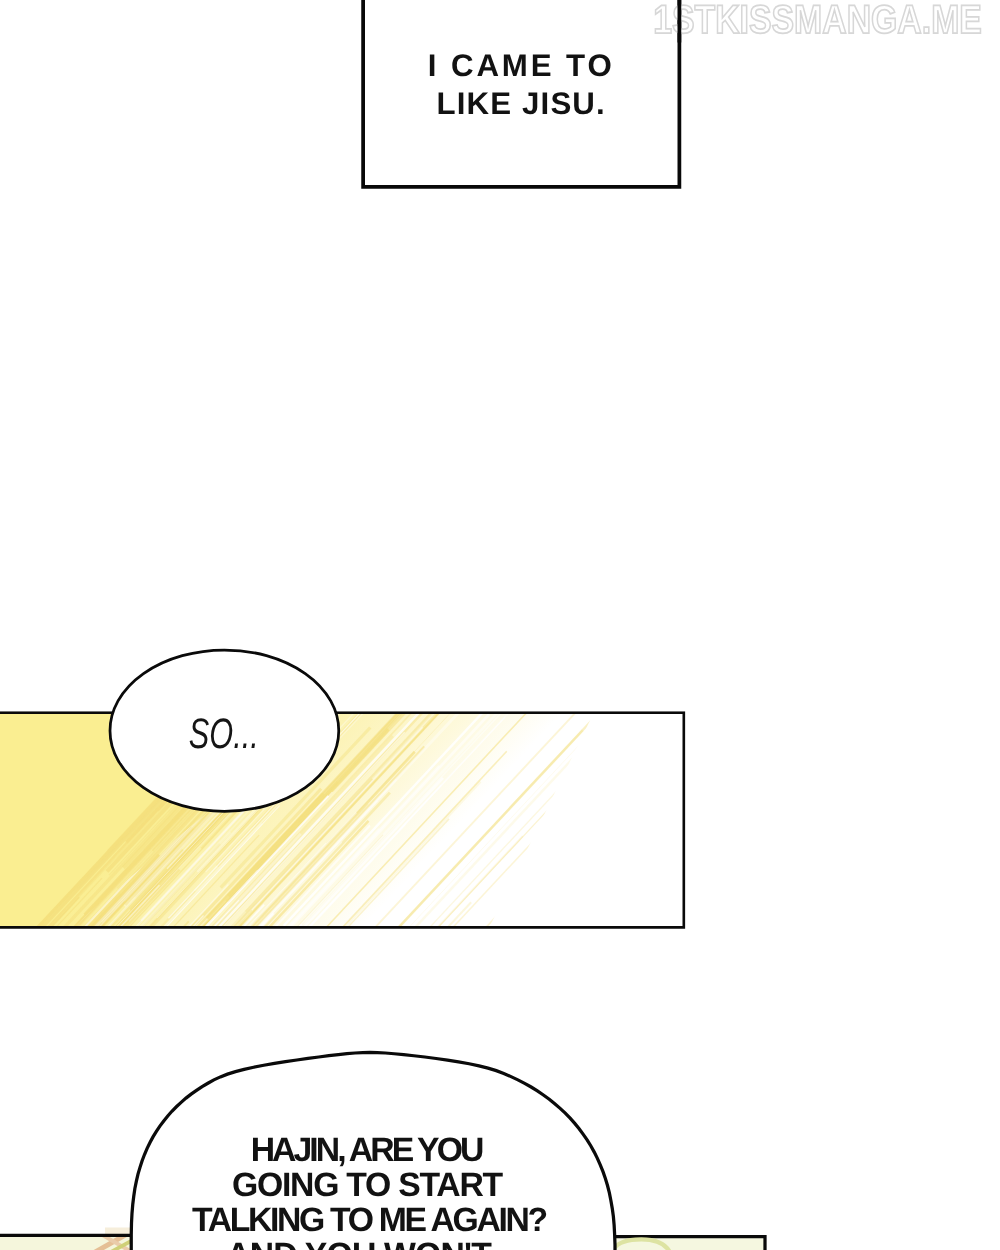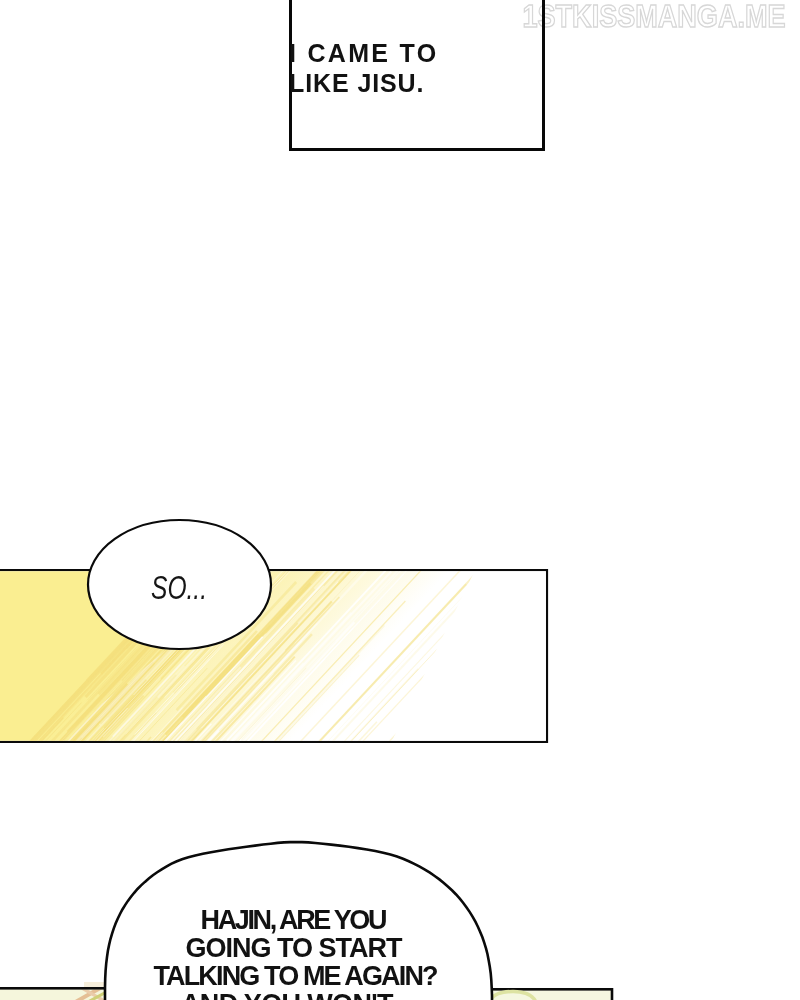--- a/index.html
+++ b/index.html
@@ -11,21 +11,21 @@
 <body>
 
 <div class="abs" style="left:289px;top:-4px;width:250px;height:149px;background:#ffffff;border:3px solid #080808;"></div>
 
 <svg class="abs" style="left:521px;top:0px;" width="268" height="34" viewBox="0 0 268 34">
   <text x="1.5" y="26.5" textLength="263" lengthAdjust="spacingAndGlyphs" font-family="Liberation Sans, sans-serif" font-weight="bold" font-size="32" fill="#ffffff" stroke="#d7d7d7" stroke-width="1.4">1STKISSMANGA.ME</text>
 </svg>
 
 <div class="abs" style="left:542px;top:0px;width:3px;height:34px;background:#080808;"></div>
 
-<div class="abs" style="left:289px;top:38px;width:256px;font-weight:bold;font-size:25px;line-height:30px;color:#121212;"><span style="letter-spacing:2.3px;">I CAME TO</span><br><span style="letter-spacing:0.9px;margin-top:28px;">LIKE JISU.</span></div>
+<div class="abs" style="left:289px;top:38px;width:256px;text-align:center;font-weight:bold;font-size:25px;line-height:30px;color:#121212;"><span style="letter-spacing:2.3px;">I CAME TO</span><br><span style="letter-spacing:0.9px;margin-top:28px;">LIKE JISU.</span></div>
 
 <svg class="abs" style="left:0px;top:569px;" width="550" height="175" viewBox="0 0 550 175">
   <defs>
     <linearGradient id="yg" gradientUnits="userSpaceOnUse" x1="76.8" y1="71.6" x2="241.2" y2="225.1">
       <stop offset="0" stop-color="#faee91"></stop>
       <stop offset="0.18" stop-color="#faee91"></stop>
       <stop offset="0.62" stop-color="#fdf6c9"></stop>
       <stop offset="1" stop-color="#ffffff"></stop>
     </linearGradient>
     <clipPath id="panelclip">

